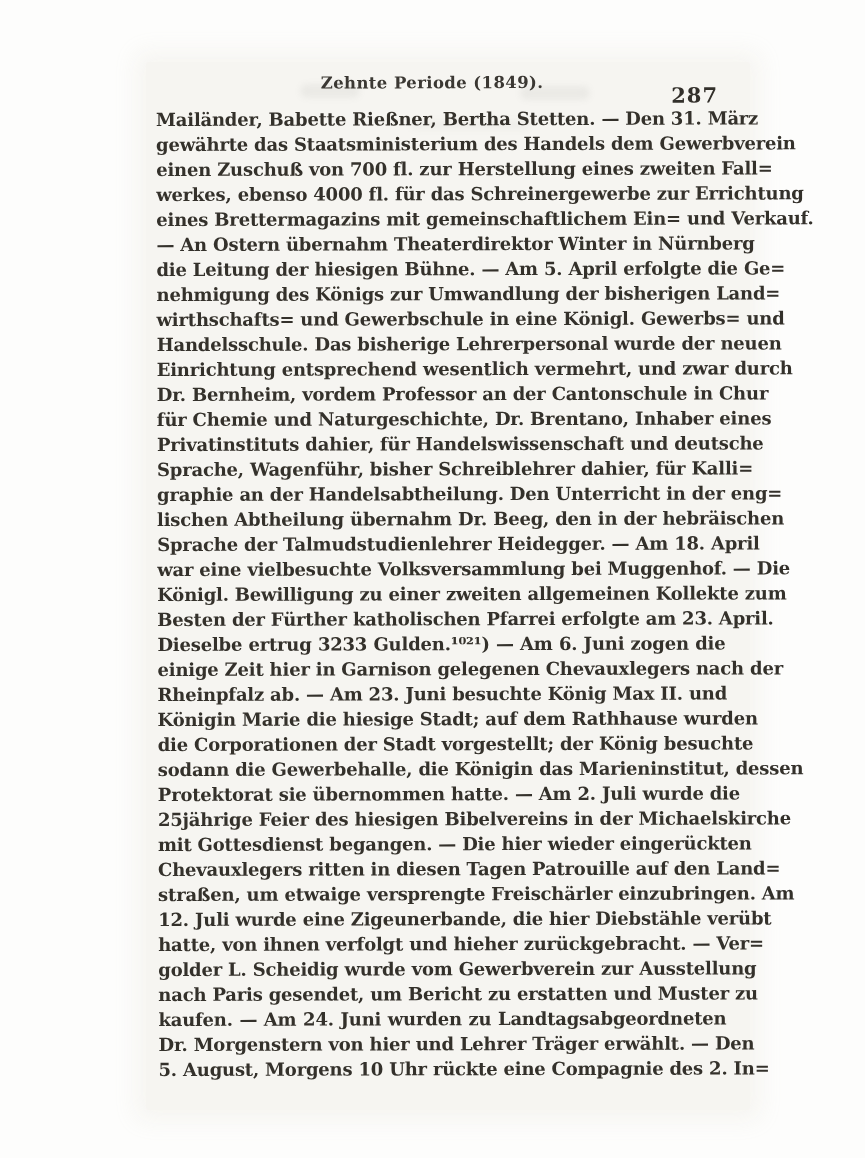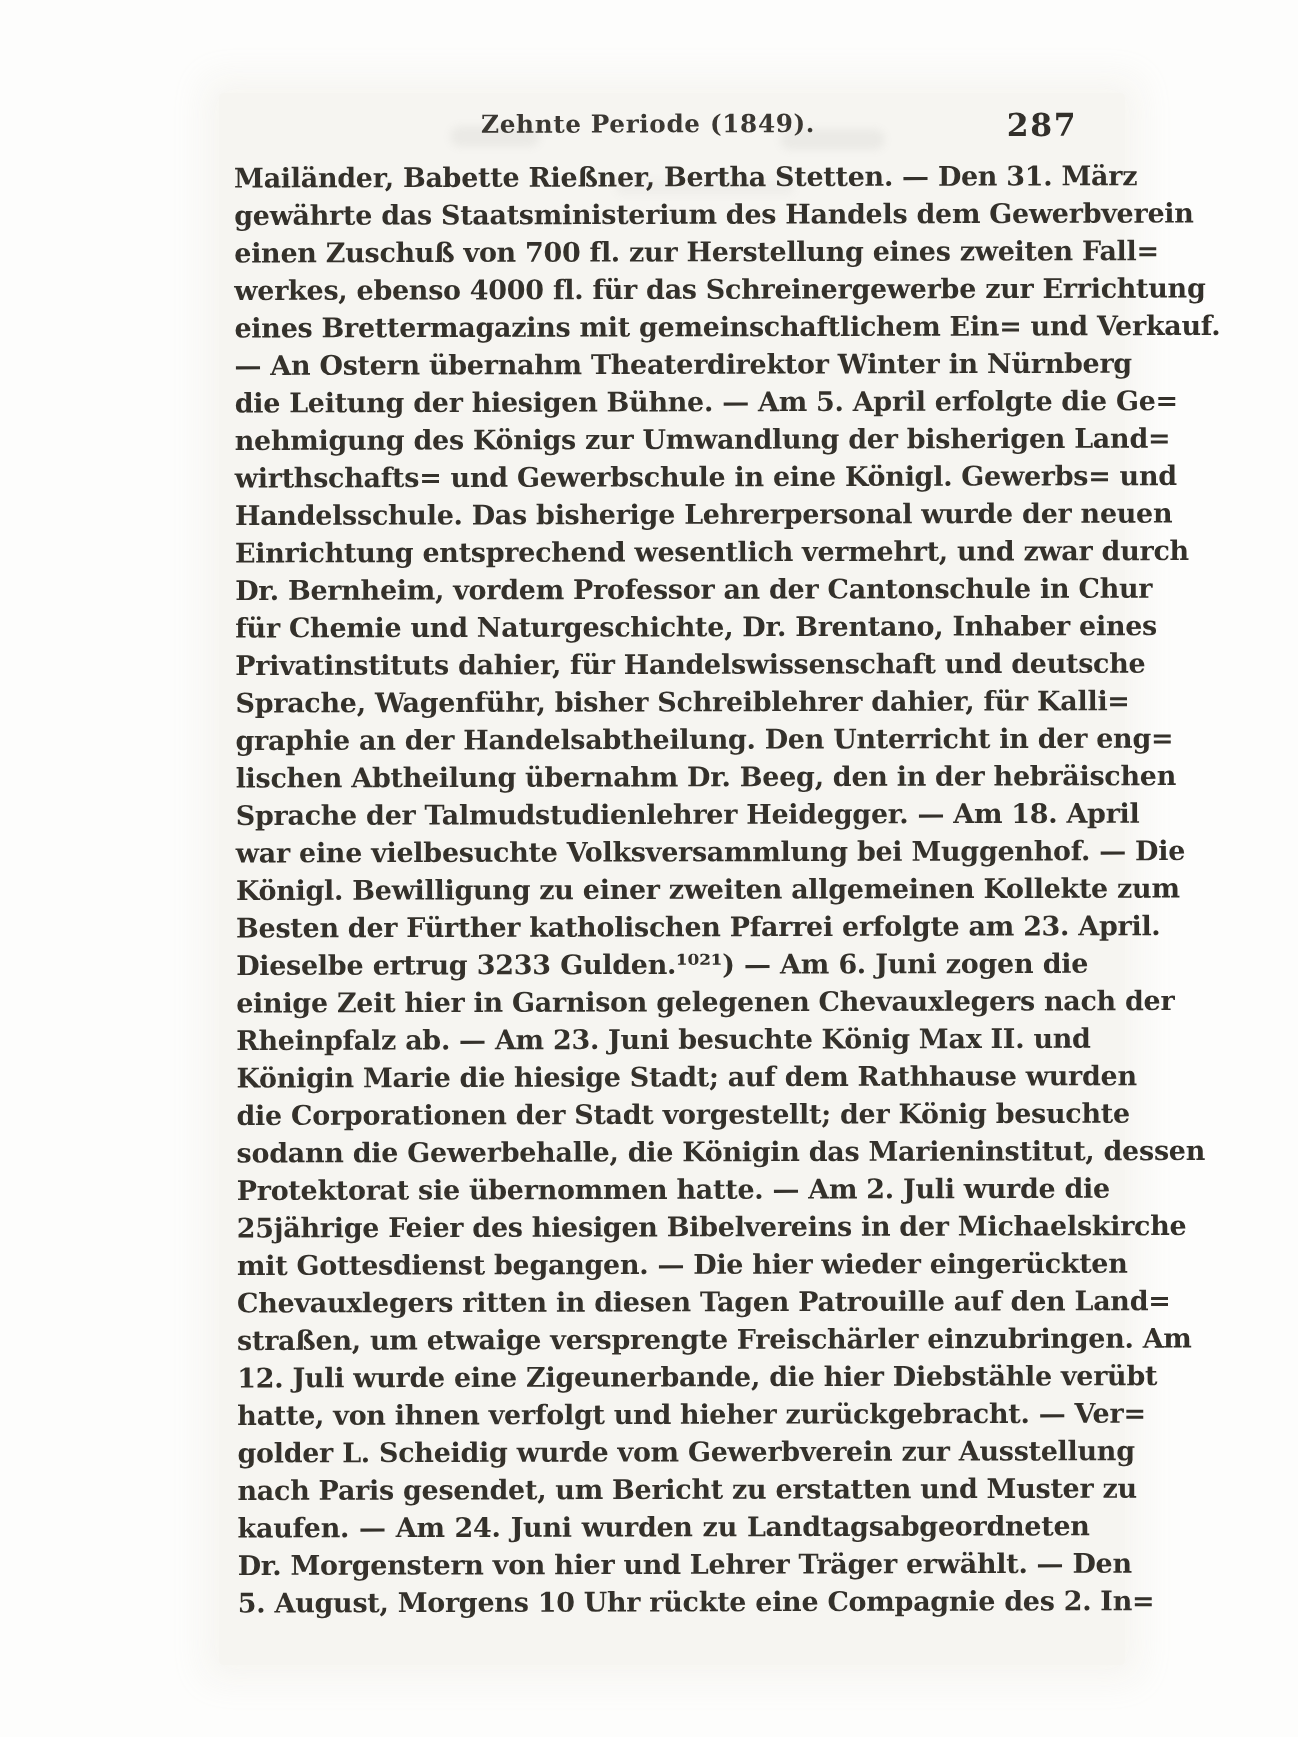--- a/index.html
+++ b/index.html
@@ -54,21 +54,21 @@
     text-align: center;
     transform: translateX(-8px);
     font-size: 16.5px;
     font-weight: 700;
     letter-spacing: 0.4px;
     color: #3b3833;
   }
   .page-number {
     position: absolute;
     right: 6px;
-    top: 0;
+    top: 12px;
     font-size: 21px;
     font-weight: 600;
     letter-spacing: 1px;
     color: #33302b;
   }
   .text-block {
     position: absolute;
     left: 156px;
     top: 107px;
     width: 568px;

